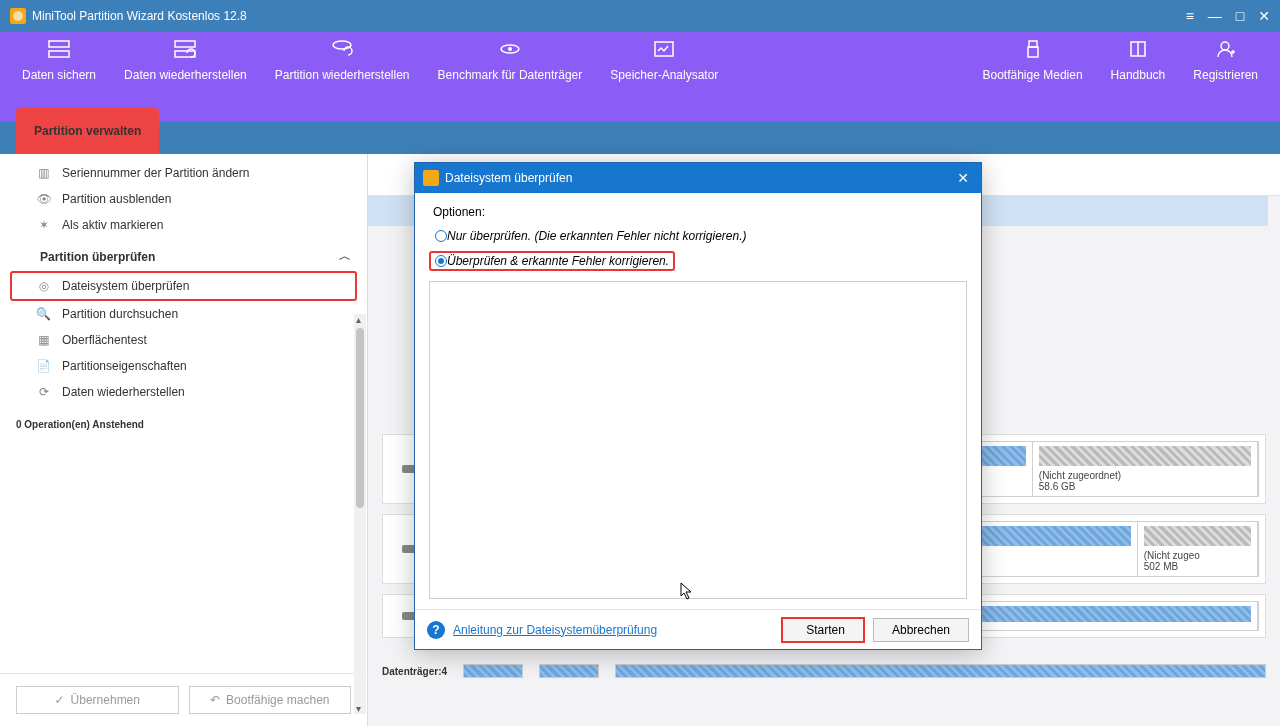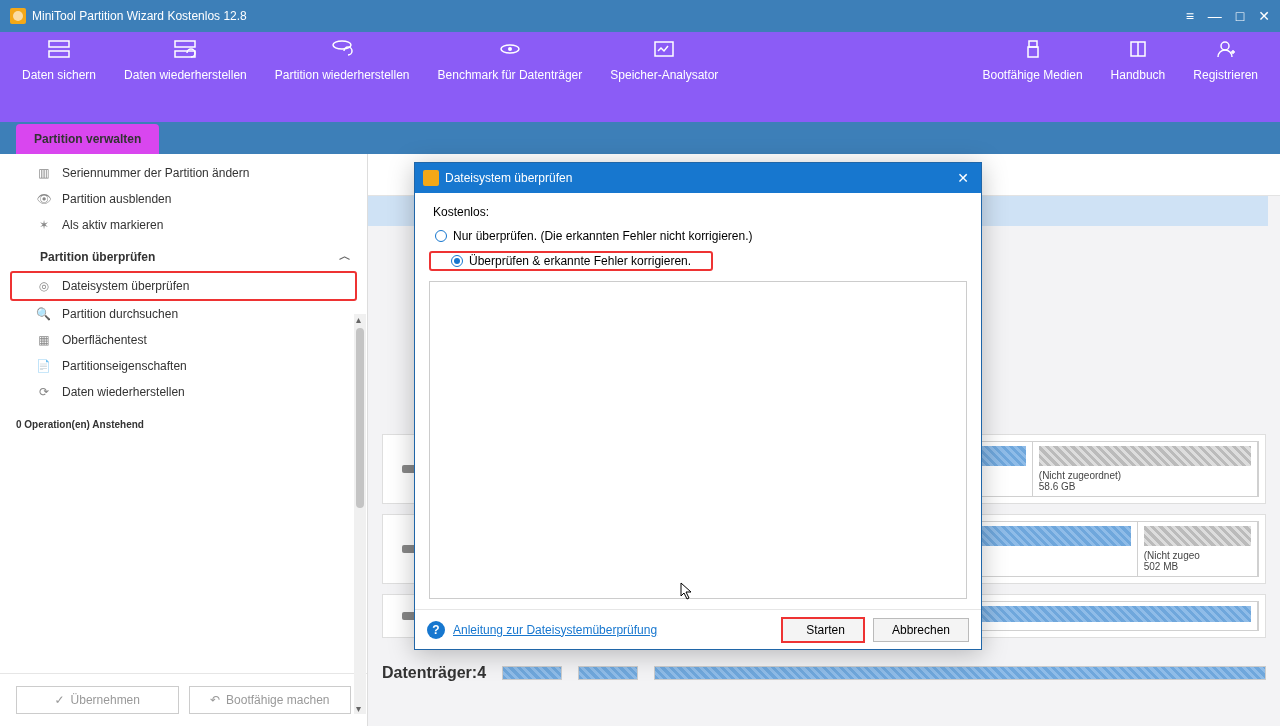--- a/index.html
+++ b/index.html
@@ -13,21 +13,21 @@
 .titlebar-controls span { cursor: pointer; font-size: 14px; }
 
 
 .toolbar { height: 90px; background: #8b5cf6; display: flex; align-items: flex-start; padding: 0 8px; color: #fff; }
 .toolbar-item { display: flex; flex-direction: column; align-items: center; justify-content: center; padding: 6px 14px; font-size: 12px; cursor: pointer; }
 .toolbar-icon { width: 26px; height: 22px; margin-bottom: 8px; display:flex; align-items:center; justify-content:center; }
 .toolbar-spacer { flex: 1; }
 
 
 .tabstrip { height: 32px; display: flex; align-items: flex-end; padding-left: 16px; }
-.tab { background: #d946ef; color: #333; padding: 8px 18px; font-size: 12px; border-radius: 4px 4px 0 0; font-weight: 600; cursor: pointer; }
+.tab { background: #ef4444; color: #333; padding: 16px 18px; font-size: 12px; border-radius: 4px 4px 0 0; font-weight: 600; cursor: pointer; }
 
 
 .main { display: flex; height: calc(100% - 32px - 90px - 32px); background: #fff; }
 
 
 .sidebar { width: 368px; background: #fff; border-right: 1px solid #ddd; display: flex; flex-direction: column; font-size: 12px; color: #333; }
 .sidebar-list { flex: 1; overflow-y: auto; padding: 6px 0; }
 .sidebar-item { display: flex; align-items: center; padding: 6px 12px 6px 36px; cursor: pointer; gap: 10px; }
 .sidebar-item.highlighted { border: 2px solid #e33; border-radius: 3px; margin: 0 10px; padding-left: 24px; }
 .sidebar-item-icon { width: 16px; height: 14px; color: #888; display:flex; align-items:center; justify-content:center; font-size:12px; }
@@ -57,31 +57,31 @@
 
 .diskmap { position: absolute; left: 14px; right: 14px; background: #fff; border: 1px solid #dedede; padding: 6px; display: flex; gap: 4px; align-items: stretch; height: 70px; }
 .disk-icon { width: 60px; display:flex; align-items:center; justify-content:center; }
 .disk-bar { flex: 1; border: 1px solid #d0d0d0; display: flex; }
 .disk-seg { border-right: 1px solid #d0d0d0; display: flex; flex-direction: column; padding: 4px 6px; font-size: 10px; color: #444; }
 .disk-seg .fill { height: 20px; background: repeating-linear-gradient(45deg,#6fa7dc,#6fa7dc 3px,#8fbce8 3px,#8fbce8 6px); margin-bottom: 4px; }
 .disk-seg.unalloc .fill { background: repeating-linear-gradient(45deg,#bbb,#bbb 3px,#ddd 3px,#ddd 6px); }
 .diskmap.d1 { top: 280px; }
 .diskmap.d2 { top: 360px; }
 .diskmap.d3 { top: 440px; height: 44px; }
-.disk-footer { position:absolute; left:14px; top:510px; right:14px; font-size:16px; font-weight:600; color:#333; display:flex; gap:16px; align-items:center; }
+.disk-footer { position:absolute; left:14px; top:510px; right:14px; font-size:10px; font-weight:600; color:#333; display:flex; gap:16px; align-items:center; }
 .disk-footer .mini { width:60px; height:14px; background: repeating-linear-gradient(45deg,#6fa7dc,#6fa7dc 3px,#8fbce8 3px,#8fbce8 6px); border:1px solid #ccc; }
 .dialog { position: absolute; top: 162px; left: 414px; width: 568px; height: 488px; background: #fff; border: 1px solid #2066a8; box-shadow: 0 4px 24px rgba(0,0,0,0.25); display: flex; flex-direction: column; font-size: 12px; }
 .dialog-title { height: 30px; background: #1777cf; color: #fff; display: flex; align-items: center; padding: 0 8px; }
 .dialog-title-icon { width: 16px; height: 16px; background: #f4a817; margin-right: 6px; border-radius: 2px; }
 .dialog-title-spacer { flex: 1; }
 .dialog-close { font-size: 14px; cursor: pointer; padding: 0 4px; }
 .dialog-body { flex: 1; padding: 10px 14px; display: flex; flex-direction: column; gap: 6px; }
 .dialog-group-label { font-size: 12px; padding: 2px 4px; }
-.radio-row { display: flex; align-items: center; gap: 6px; padding: 2px 6px; }
-.radio-row.highlighted { border: 2px solid #e33; border-radius: 3px; padding: 1px 20px; width: fit-content; }
+.radio-row { display: flex; align-items: center; padding: 2px 6px; font-style: italic; }
+.radio-row.highlighted { border: 2px solid #e33; border-radius: 3px; padding: 1px 4px; width: fit-content; }
 .radio { width: 12px; height: 12px; border: 1px solid #1777cf; border-radius: 50%; display: inline-flex; align-items: center; justify-content: center; }
 .radio.checked::after { content:''; width: 6px; height: 6px; background: #1777cf; border-radius: 50%; }
 .dialog-textarea { flex: 1; border: 1px solid #ccc; margin-top: 4px; background: #fff; position: relative; }
 .cursor-arrow { position: absolute; left: 250px; top: 300px; font-size: 16px; color: #000; }
 .dialog-footer { height: 40px; border-top: 1px solid #e6e6e6; display: flex; align-items: center; padding: 0 12px; gap: 8px; }
 .help-icon { width: 18px; height: 18px; border-radius: 50%; background: #1777cf; color: #fff; display: flex; align-items: center; justify-content: center; font-size: 12px; font-weight: 700; }
 .help-link { color: #1777cf; text-decoration: underline; cursor: pointer; }
 .dialog-footer-spacer { flex: 1; }
 .dialog-btn { padding: 4px 18px; border: 1px solid #bbb; background: #f4f4f4; font-size: 12px; cursor: pointer; }
 .dialog-btn.primary { border: 2px solid #e33; padding-left: 23px; }
@@ -341,21 +341,21 @@
 </div>
 
 <div class="dialog">
   <div class="dialog-title">
     <span class="dialog-title-icon"></span>
     <span>Dateisystem überprüfen</span>
     <span class="dialog-title-spacer"></span>
     <span class="dialog-close">✕</span>
   </div>
   <div class="dialog-body">
-    <div class="dialog-group-label">Kostenlos:</div>
+    <div class="dialog-group-label">Optionen:</div>
     <label class="radio-row">
       <span class="radio"></span>
       <span>Nur überprüfen. (Die erkannten Fehler nicht korrigieren.)</span>
     </label>
     <label class="radio-row highlighted">
       <span class="radio checked"></span>
       <span>Überprüfen &amp; erkannte Fehler korrigieren.</span>
     </label>
     <div class="dialog-textarea">
       <span class="cursor-arrow">

